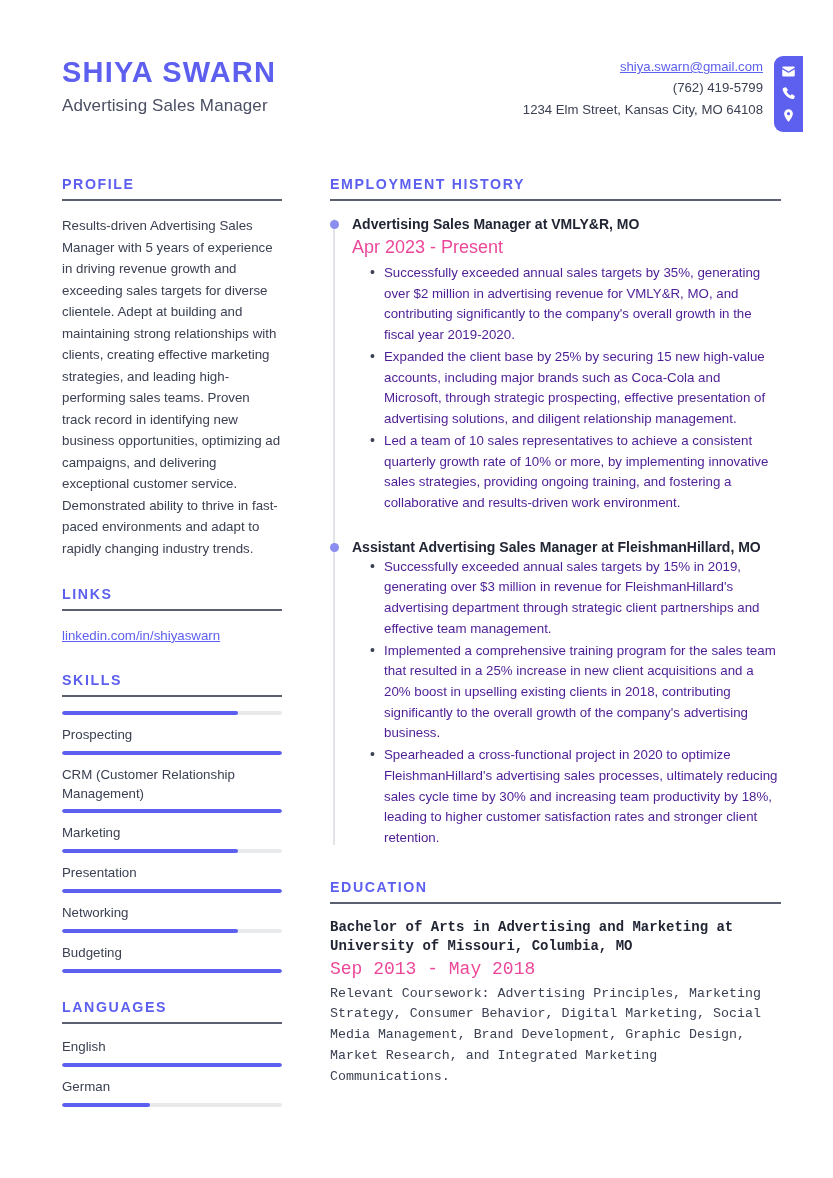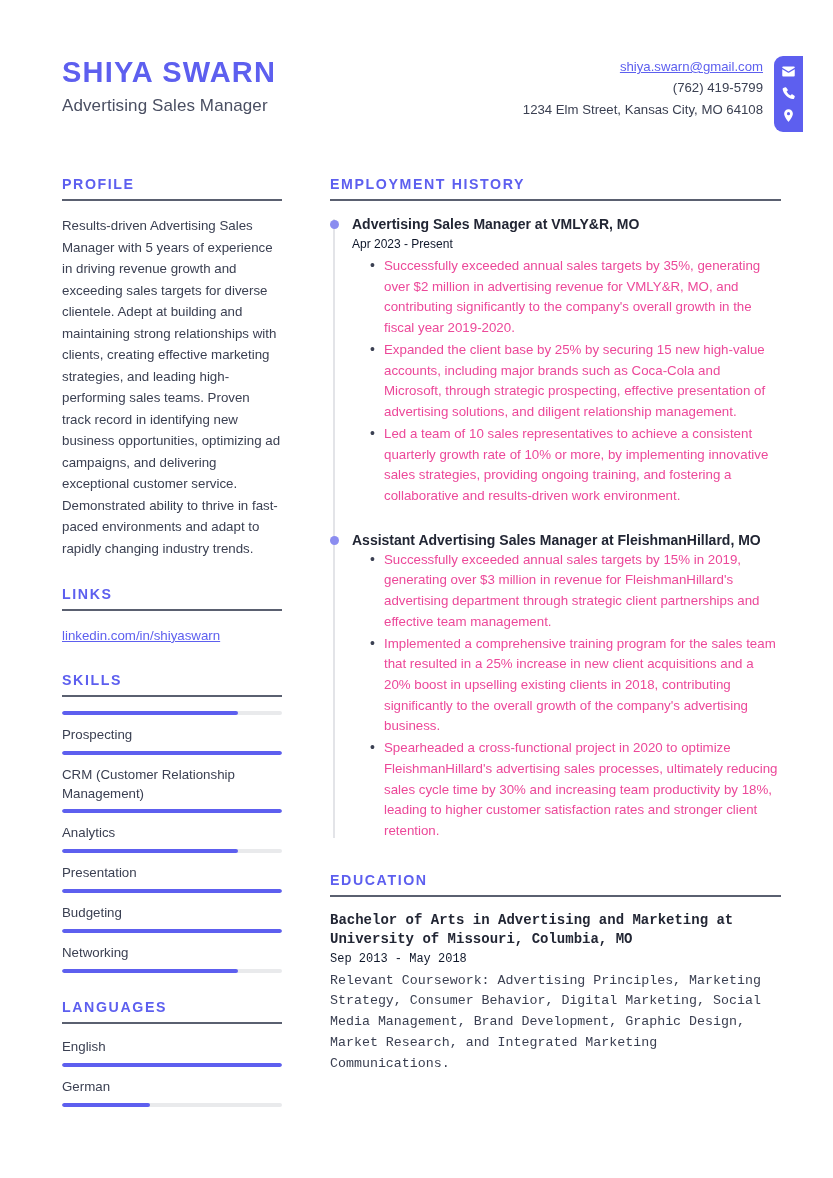--- a/index.html
+++ b/index.html
@@ -180,38 +180,38 @@
   }
 
   .entry-title {
     font-size: 14px;
     font-weight: bold;
     color: #222634;
     line-height: 1.35;
   }
 
   .entry-date {
-    font-size: 12px;
-    color: #0f172a;
+    font-size: 18px;
+    color: #ec4899;
     margin-top: 3px;
     margin-bottom: 5px;
   }
 
   .bullets {
     list-style: none;
     padding-left: 0;
     margin-left: 18px;
   }
 
   .bullets li {
     position: relative;
     padding-left: 14px;
     font-size: 13.3px;
     line-height: 1.56;
-    color: #ec4899;
+    color: #4c1d95;
     margin-bottom: 1px;
   }
 
   .bullets li::before {
     content: "\2022";
     position: absolute;
     left: 0;
     top: -1px;
     color: #3b4052;
     font-size: 14px;
@@ -300,41 +300,41 @@
                 <div class="bar-fill" style="width: 100%;"></div>
               </div>
             </div>
             <div class="bar-item">
               <div class="bar-label">CRM (Customer Relationship Management)</div>
               <div class="bar-track">
                 <div class="bar-fill" style="width: 100%;"></div>
               </div>
             </div>
             <div class="bar-item">
-              <div class="bar-label">Analytics</div>
+              <div class="bar-label">Marketing</div>
               <div class="bar-track">
                 <div class="bar-fill" style="width: 80%;"></div>
               </div>
             </div>
             <div class="bar-item">
               <div class="bar-label">Presentation</div>
               <div class="bar-track">
                 <div class="bar-fill" style="width: 100%;"></div>
               </div>
             </div>
             <div class="bar-item">
+              <div class="bar-label">Networking</div>
+              <div class="bar-track">
+                <div class="bar-fill" style="width: 80%;"></div>
+              </div>
+            </div>
+            <div class="bar-item">
               <div class="bar-label">Budgeting</div>
               <div class="bar-track">
                 <div class="bar-fill" style="width: 100%;"></div>
-              </div>
-            </div>
-            <div class="bar-item">
-              <div class="bar-label">Networking</div>
-              <div class="bar-track">
-                <div class="bar-fill" style="width: 80%;"></div>
               </div>
             </div>
           </div>
       </div>
 
       <div class="section">
         <div class="section-title">LANGUAGES</div>
         <div class="section-rule"></div>
         <div id="languages-list">
             <div class="bar-item">

